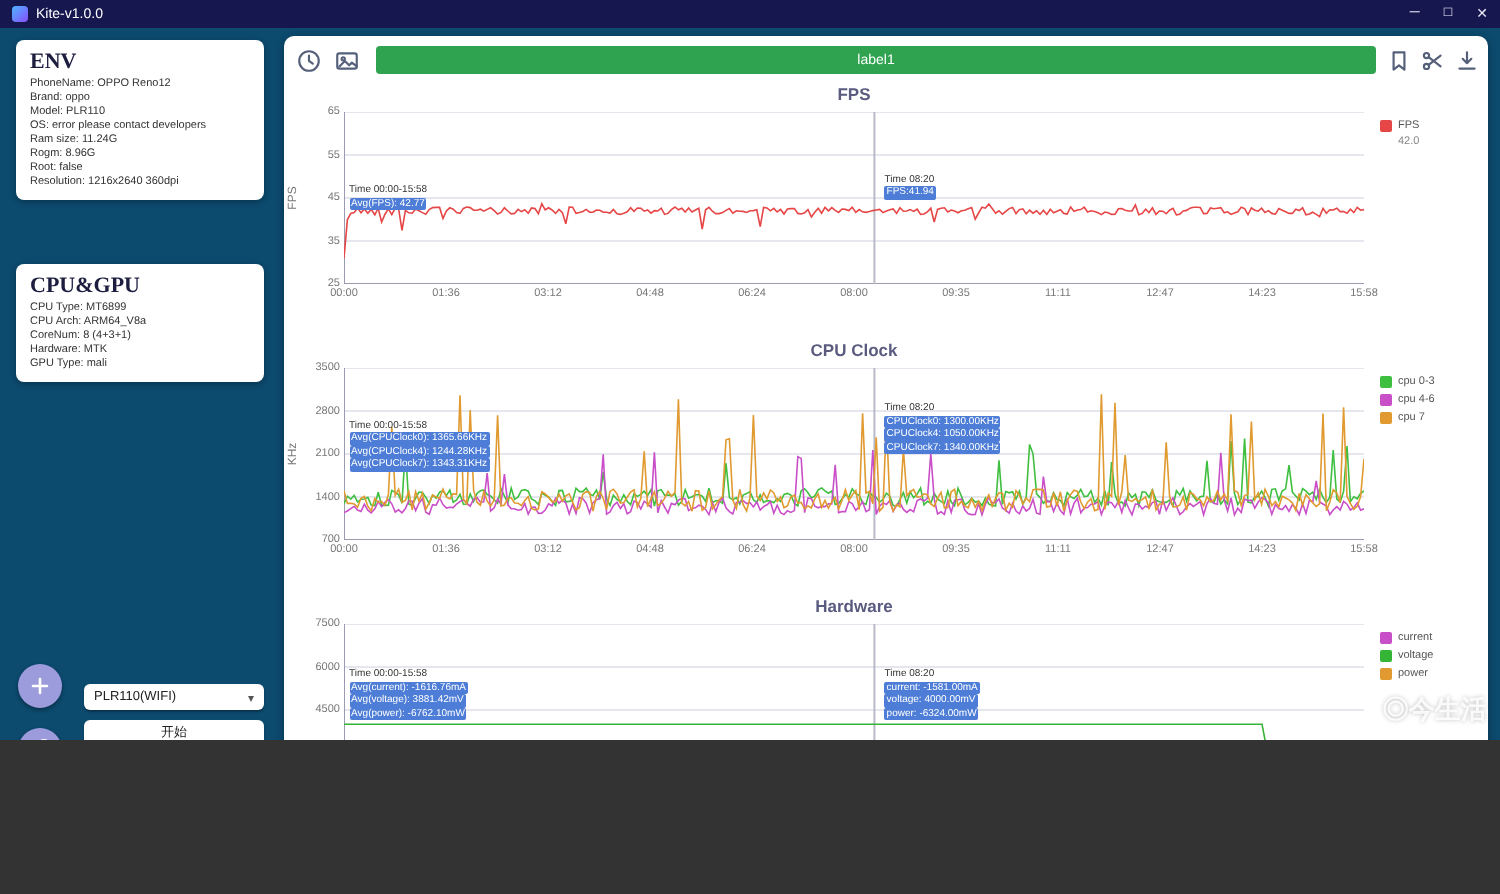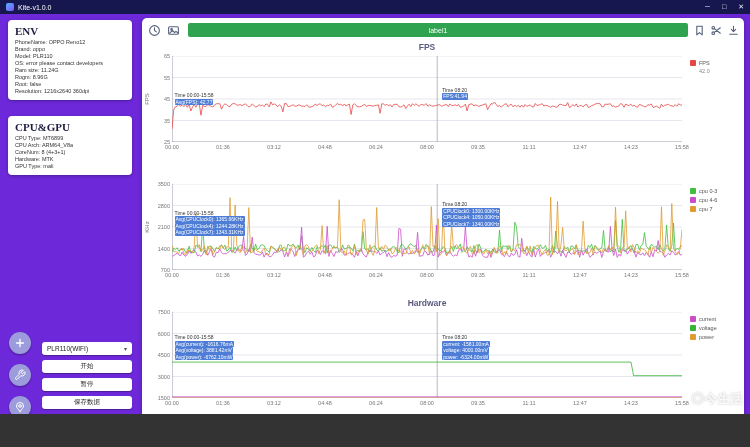--- a/index.html
+++ b/index.html
@@ -1,27 +1,27 @@
 <!DOCTYPE html>
 <html><head>
 <meta charset="utf-8">
 <style>
   html,body{margin:0;padding:0;background:#333;}
-  .window{position:relative;width:750px;height:414px;background:#6d28d9;font-family:"Liberation Sans",sans-serif;overflow:hidden;}
+  .window{position:relative;width:750px;height:370px;background:#0c4a6e;font-family:"Liberation Sans",sans-serif;overflow:hidden;}
   
   .titlebar{position:absolute;top:0;left:0;right:0;height:14px;background:#171750;color:#fff;display:flex;align-items:center;padding:0 6px;font-size:7px;box-sizing:border-box;}
   .app-icon{width:8px;height:8px;border-radius:2px;background:linear-gradient(135deg,#4db6ff,#8a4dff);margin-right:4px;}
   .win-controls{margin-left:auto;display:flex;gap:12px;font-size:7px;color:#e8e8f5;}
   .win-controls span{cursor:default;}
   
   .card{position:absolute;left:8px;width:124px;background:#fff;border-radius:4px;padding:5px 7px;box-sizing:border-box;box-shadow:0 1px 3px rgba(0,0,0,.3);}
   .card-title{font-family:"Liberation Serif",serif;font-size:11px;font-weight:bold;color:#1d1d40;margin-bottom:2px;}
   .card-line{font-size:5.5px;line-height:7px;color:#333;white-space:nowrap;overflow:hidden;}
   .env-card{top:20px;}
-  .cpu-card{top:116px;}
+  .cpu-card{top:132px;}
   
   .fab{position:absolute;left:9px;width:22px;height:22px;border-radius:50%;background:#9c9cdd;display:flex;align-items:center;justify-content:center;box-shadow:0 1px 2px rgba(0,0,0,.35);}
   
   .run-controls{position:absolute;left:42px;top:342px;width:90px;display:flex;flex-direction:column;gap:5px;}
   .select,.btn{background:#fff;border-radius:3px;height:13px;display:flex;align-items:center;justify-content:center;font-size:6.5px;color:#222;box-shadow:0 1px 1px rgba(0,0,0,.3);}
   .select{justify-content:space-between;padding:0 5px;}
   .chev{font-size:6px;color:#555;}
   
   .panel{position:absolute;left:142px;top:18px;width:602px;height:418px;background:#fff;border-radius:5px;box-shadow:0 1px 4px rgba(0,0,0,.3);}
   .toolbar{position:absolute;top:5px;left:0;right:0;height:15px;}
@@ -185,20 +185,21 @@
           <span class="xtick" style="left: 540px; top: 102px;">15:58</span>
           <div class="legend" style="top: 18px;">
             <div class="legend-item">
               <span class="legend-swatch" style="background: rgb(230, 70, 70);"></span>
               <span>FPS</span>
             </div>
             <div class="legend-sub">42.0</div>
           </div>
         </div>
         <div class="chart" style="top: 152px;">
+          <div class="chart-title">CPU Clock</div>
           <div class="plot">
             <svg width="510" height="86" viewBox="0 0 510 86">
               <line x1="0" y1="0" x2="510" y2="0" stroke="#e6e6ef" stroke-width="1"></line>
               <line x1="0" y1="21.5" x2="510" y2="21.5" stroke="#e6e6ef" stroke-width="1"></line>
               <line x1="0" y1="43" x2="510" y2="43" stroke="#e6e6ef" stroke-width="1"></line>
               <line x1="0" y1="64.5" x2="510" y2="64.5" stroke="#e6e6ef" stroke-width="1"></line>
               <line x1="0" y1="86" x2="510" y2="86" stroke="#9a9ab0" stroke-width="1"></line>
               <line x1="0" y1="0" x2="0" y2="86" stroke="#9a9ab0" stroke-width="1"></line>
               <line x1="265.2" y1="0" x2="265.2" y2="86" stroke="#b9b9c8" stroke-width="1"></line>
               <polyline points="0.0,67.9 1.7,64.1 3.4,65.6 5.1,63.7 6.8,67.0 8.5,65.6 10.2,65.5 11.9,64.7 13.6,68.5 15.4,68.8 17.1,62.1 18.8,68.6 20.5,68.7 22.2,68.6 23.9,61.2 25.6,62.2 27.3,63.3 29.0,67.6 30.7,39.9 32.4,68.0 34.1,68.7 35.8,65.1 37.5,62.0 39.2,62.2 40.9,64.7 42.6,67.8 44.3,63.5 46.1,65.1 47.8,62.1 49.5,61.4 51.2,63.8 52.9,61.0 54.6,67.1 56.3,66.0 58.0,63.2 59.7,68.1 61.4,68.0 63.1,63.0 64.8,66.8 66.5,62.7 68.2,61.4 69.9,61.0 71.6,63.3 73.3,64.0 75.1,65.9 76.8,67.6 78.5,60.3 80.2,64.0 81.9,67.5 83.6,60.0 85.3,65.6 87.0,64.6 88.7,61.2 90.4,60.8 92.1,61.6 93.8,65.5 95.5,66.4 97.2,68.3 98.9,62.5 100.6,63.7 102.3,64.5 104.0,66.6 105.8,68.6 107.5,61.3 109.2,61.2 110.9,66.9 112.6,66.7 114.3,66.3 116.0,60.1 117.7,61.8 119.4,61.8 121.1,60.0 122.8,63.1 124.5,63.8 126.2,61.0 127.9,65.7 129.6,51.9 131.3,65.3 133.0,68.7 134.7,63.6 136.5,65.7 138.2,66.9 139.9,63.4 141.6,66.6 143.3,68.4 145.0,62.9 146.7,64.2 148.4,63.2 150.1,61.6 151.8,63.8 153.5,60.9 155.2,69.1 156.9,61.4 158.6,60.8 160.3,63.6 162.0,63.5 163.7,63.8 165.5,63.0 167.2,68.6 168.9,66.7 170.6,60.9 172.3,65.1 174.0,64.4 175.7,63.4 177.4,63.3 179.1,64.1 180.8,66.7 182.5,60.1 184.2,67.3 185.9,66.4 187.6,66.4 189.3,67.6 191.0,47.6 192.7,64.8 194.4,65.9 196.2,64.8 197.9,68.0 199.6,63.5 201.3,62.8 203.0,61.8 204.7,65.9 206.4,67.2 208.1,63.5 209.8,67.2 211.5,66.3 213.2,66.5 214.9,67.4 216.6,65.3 218.3,66.7 220.0,63.2 221.7,62.7 223.4,63.5 225.2,67.7 226.9,68.9 228.6,61.4 230.3,60.4 232.0,62.4 233.7,65.0 235.4,64.0 237.1,60.9 238.8,60.0 240.5,61.4 242.2,62.6 243.9,61.5 245.6,68.3 247.3,67.8 249.0,65.5 250.7,63.2 252.4,64.7 254.1,60.4 255.9,62.8 257.6,63.7 259.3,67.3 261.0,68.2 262.7,61.9 264.4,64.1 266.1,64.7 267.8,67.1 269.5,65.7 271.2,62.6 272.9,64.1 274.6,68.8 276.3,69.0 278.0,65.7 279.7,62.3 281.4,67.5 283.1,61.9 284.8,64.8 286.6,63.0 288.3,60.0 290.0,68.4 291.7,66.6 293.4,67.6 295.1,62.7 296.8,65.5 298.5,66.7 300.2,67.8 301.9,61.6 303.6,67.0 305.3,68.9 307.0,60.1 308.7,64.0 310.4,68.4 312.1,67.2 313.8,65.1 315.6,67.0 317.3,66.6 319.0,68.8 320.7,65.0 322.4,68.0 324.1,68.8 325.8,68.9 327.5,46.2 329.2,68.2 330.9,61.8 332.6,62.4 334.3,61.9 336.0,65.5 337.7,61.6 339.4,68.1 341.1,64.7 342.8,38.2 344.5,42.9 346.3,62.9 348.0,64.7 349.7,67.6 351.4,66.2 353.1,67.0 354.8,62.4 356.5,65.7 358.2,66.2 359.9,68.9 361.6,62.3 363.3,64.3 365.0,65.3 366.7,63.5 368.4,60.7 370.1,64.3 371.8,64.0 373.5,61.4 375.3,67.2 377.0,65.0 378.7,68.6 380.4,61.4 382.1,68.7 383.8,47.0 385.5,63.2 387.2,67.7 388.9,67.0 390.6,69.0 392.3,62.5 394.0,64.8 395.7,63.1 397.4,68.8 399.1,61.9 400.8,62.1 402.5,64.7 404.2,61.0 406.0,66.1 407.7,66.9 409.4,67.1 411.1,67.2 412.8,66.1 414.5,69.0 416.2,61.4 417.9,63.5 419.6,60.2 421.3,66.6 423.0,61.4 424.7,64.2 426.4,66.5 428.1,64.4 429.8,64.0 431.5,46.4 433.2,66.7 434.9,67.4 436.7,63.1 438.4,68.0 440.1,65.8 441.8,67.9 443.5,36.5 445.2,62.5 446.9,68.3 448.6,65.4 450.3,35.3 452.0,67.0 453.7,67.4 455.4,64.4 457.1,64.4 458.8,61.6 460.5,64.7 462.2,69.0 463.9,60.7 465.7,60.4 467.4,66.1 469.1,61.5 470.8,60.4 472.5,48.6 474.2,62.1 475.9,64.0 477.6,66.0 479.3,60.3 481.0,61.6 482.7,63.3 484.4,62.1 486.1,65.7 487.8,60.6 489.5,64.7 491.2,67.2 492.9,64.6 494.6,41.0 496.4,65.6 498.1,67.1 499.8,61.7 501.5,39.0 503.2,66.8 504.9,64.4 506.6,65.4 508.3,62.7 510.0,61.5" fill="none" stroke="#3fbf3f" stroke-width="0.8"></polyline>

